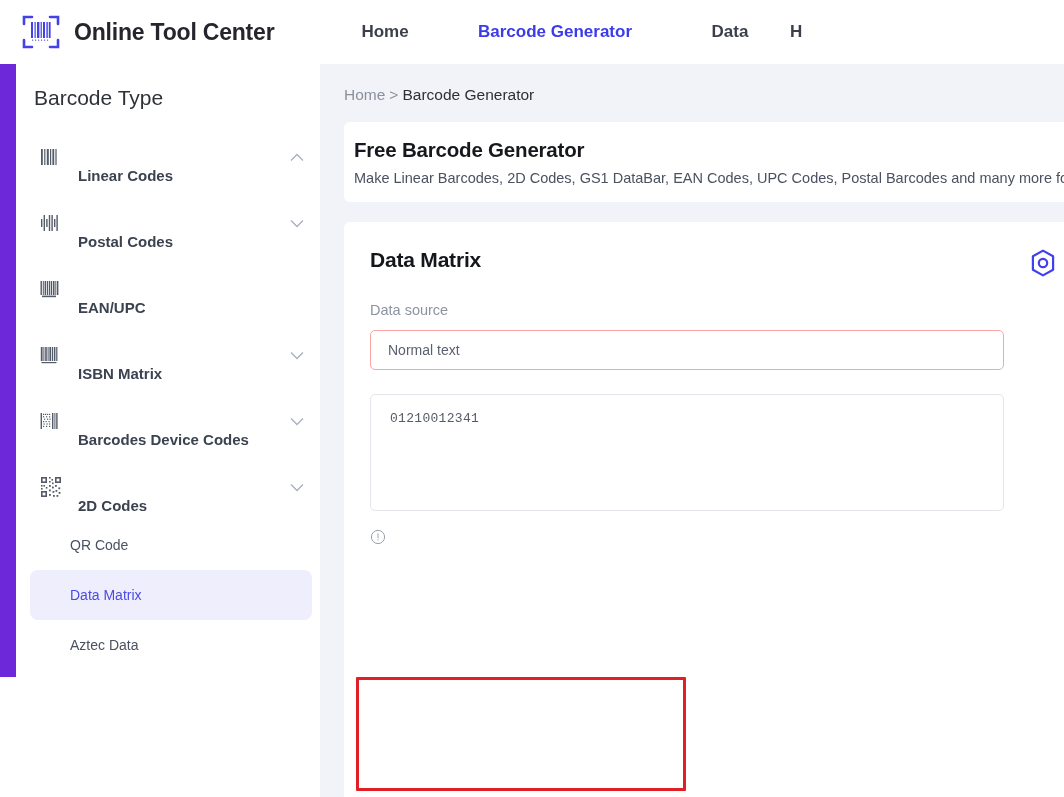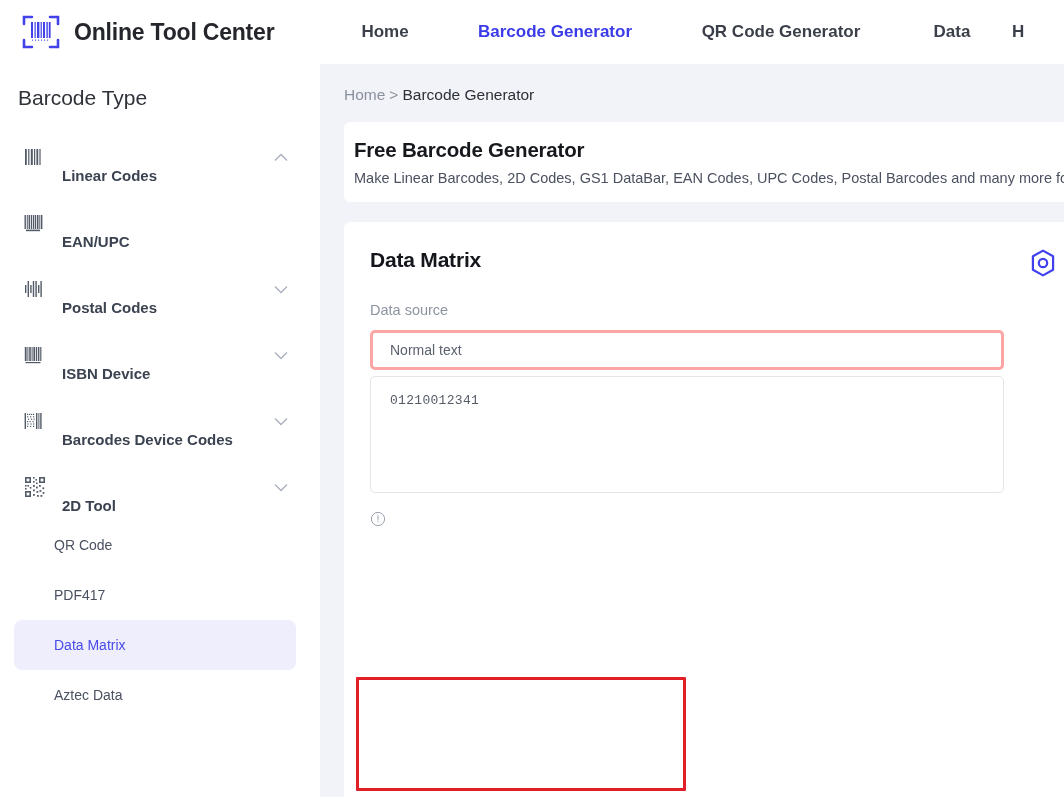--- a/index.html
+++ b/index.html
@@ -29,21 +29,21 @@
   }
   .navlink.active { color:#3b3bea; }
   .nav-home { width:110px; text-align:center; }
   .nav-bg { width:230px; text-align:center; }
   .nav-qr { width:222px; text-align:center; }
   .nav-blog { width:120px; text-align:center; }
   .nav-clip { width:30px; overflow:hidden; }
 
   
   .sidebar {
-    position:absolute; left:0; top:64px; width:320px; height:733px;
+    position:absolute; left:16px; top:64px; width:320px; height:733px;
     background:#ffffff;
   }
   .sb-title {
     font-size:21px; color:#2f3239; margin:22px 0 0 18px; font-weight:400;
   }
   .sb-list { margin-top:14px; }
   .sb-cat {
     display:flex; align-items:center; height:66px; padding-left:22px; cursor:pointer;
   }
   .sb-cat-icon { width:26px; height:24px; flex:0 0 auto; display:flex; align-items:center; justify-content:center; }
@@ -82,26 +82,26 @@
     margin:20px 0 0 24px; background:#ffffff; border-radius:6px;
     width:760px; height:580px; padding:26px 26px 0 26px; position:relative;
   }
   .card-head { display:flex; align-items:flex-start; justify-content:space-between; }
   .card-title { font-size:21px; font-weight:bold; color:#14161b; letter-spacing:-0.2px; }
   .settings-btn { width:30px; height:30px; margin-right:20px; cursor:pointer; }
 
   .field-label { font-size:14.5px; color:#8d93a1; margin-top:24px; }
 
   .select-box {
-    margin-top:12px; width:634px; height:40px; border:3px solid #fca5a5;
+    margin-top:12px; width:634px; height:40px; border:1px solid #fca5a5;
     border-radius:5px; display:flex; align-items:center; padding-left:17px;
     font-size:14px; color:#5b616e; background:#fff; cursor:pointer;
   }
   .textarea-box {
-    margin-top:6px; width:634px; height:117px; border:1px solid #e3e5ea;
+    margin-top:24px; width:634px; height:117px; border:1px solid #e3e5ea;
     border-radius:5px; padding:13px 16px 0 19px; background:#fff; cursor:text;
   }
   .textarea-box .val {
     font-family:"Liberation Mono", monospace; font-size:13px; color:#555b67;
     letter-spacing:0.3px;
   }
   .warn-row { margin-top:18px; }
   .warn-icon { width:16px; height:16px; display:block; }
 
   
@@ -140,21 +140,20 @@
             <rect x="24" y="28.6" width="1.1" height="1.1"></rect>
             <rect x="27" y="28.6" width="1.1" height="1.1"></rect>
           </g>
         </svg>
       </span>
       <span class="brand-name">Online Tool Center</span>
     </div>
     <div class="navlinks">
       <div class="navlink nav-home">Home</div>
       <div class="navlink nav-bg active">Barcode Generator</div>
-      <div class="navlink nav-qr">QR Code Generator</div>
       <div class="navlink nav-blog">Data</div>
       <div class="navlink nav-clip">H</div>
     </div>
   </div>
 
   <div class="sidebar">
     <div class="sb-title">Barcode Type</div>
     <div class="sb-list">
 
       <div class="sb-cat">
@@ -167,20 +166,42 @@
                 <rect x="11" y="2" width="1.2" height="16"></rect>
             <rect x="13.4" y="2" width="1.8" height="16"></rect>
                 <rect x="16.4" y="2" width="1.2" height="16"></rect>
           </g>
             </svg>
         </span>
         <span class="sb-cat-label">Linear Codes</span>
         <span class="chev">
           <svg width="14" height="9" viewBox="0 0 14 9">
               <path d="M1 7.5 L7 1.5 L13 7.5" fill="none" stroke="#a9b0bd" stroke-width="1.3"></path>
+            </svg>
+        </span>
+      </div>
+
+      <div class="sb-cat">
+        <span class="sb-cat-icon">
+          <svg width="24" height="20" viewBox="0 0 24 20">
+              <g fill="#545b68">
+            <rect x="2" y="6" width="1.4" height="8"></rect>
+                <rect x="4.6" y="2" width="1.4" height="16"></rect>
+            <rect x="7.2" y="6" width="1.4" height="8"></rect>
+                <rect x="9.8" y="2" width="1.4" height="16"></rect>
+            <rect x="12.4" y="2" width="1.4" height="16"></rect>
+                <rect x="15" y="6" width="1.4" height="8"></rect>
+            <rect x="17.4" y="2" width="1.4" height="16"></rect>
+          </g>
+            </svg>
+        </span>
+        <span class="sb-cat-label">Postal Codes</span>
+        <span class="chev">
+          <svg width="14" height="9" viewBox="0 0 14 9">
+              <path d="M1 1.5 L7 7.5 L13 1.5" fill="none" stroke="#a9b0bd" stroke-width="1.3"></path>
             </svg>
         </span>
       </div>
 
       <div class="sb-cat">
         <span class="sb-cat-icon">
           <svg width="24" height="20" viewBox="0 0 24 20">
               <g fill="#545b68">
             <rect x="1.5" y="2" width="1.4" height="14"></rect>
                 <rect x="3.8" y="2" width="1" height="14"></rect>
@@ -196,55 +217,33 @@
             </svg>
         </span>
         <span class="sb-cat-label">EAN/UPC</span>
         <span class="chev"></span>
       </div>
 
       <div class="sb-cat">
         <span class="sb-cat-icon">
           <svg width="24" height="20" viewBox="0 0 24 20">
               <g fill="#545b68">
-            <rect x="2" y="6" width="1.4" height="8"></rect>
-                <rect x="4.6" y="2" width="1.4" height="16"></rect>
-            <rect x="7.2" y="6" width="1.4" height="8"></rect>
-                <rect x="9.8" y="2" width="1.4" height="16"></rect>
-            <rect x="12.4" y="2" width="1.4" height="16"></rect>
-                <rect x="15" y="6" width="1.4" height="8"></rect>
-            <rect x="17.4" y="2" width="1.4" height="16"></rect>
-          </g>
-            </svg>
-        </span>
-        <span class="sb-cat-label">Postal Codes</span>
-        <span class="chev">
-          <svg width="14" height="9" viewBox="0 0 14 9">
-              <path d="M1 1.5 L7 7.5 L13 1.5" fill="none" stroke="#a9b0bd" stroke-width="1.3"></path>
-            </svg>
-        </span>
-      </div>
-
-      <div class="sb-cat">
-        <span class="sb-cat-icon">
-          <svg width="24" height="20" viewBox="0 0 24 20">
-              <g fill="#545b68">
             <rect x="1.8" y="2" width="1.8" height="14"></rect>
                 <rect x="4.4" y="2" width="1" height="14"></rect>
             <rect x="6.2" y="2" width="1.6" height="14"></rect>
                 <rect x="8.6" y="2" width="1" height="14"></rect>
             <rect x="10.4" y="2" width="1.8" height="14"></rect>
                 <rect x="13" y="2" width="1" height="14"></rect>
             <rect x="14.8" y="2" width="1.6" height="14"></rect>
                 <rect x="17.2" y="2" width="1.2" height="14"></rect>
             <rect x="2.5" y="17" width="15" height="1.2"></rect>
           </g>
             </svg>
         </span>
-        <span class="sb-cat-label">ISBN Device</span>
+        <span class="sb-cat-label">ISBN Matrix</span>
         <span class="chev">
           <svg width="14" height="9" viewBox="0 0 14 9">
               <path d="M1 1.5 L7 7.5 L13 1.5" fill="none" stroke="#a9b0bd" stroke-width="1.3"></path>
             </svg>
         </span>
       </div>
 
 
       <div class="sb-cat">
         <span class="sb-cat-icon">
@@ -309,31 +308,30 @@
             <rect x="9" y="13.5" width="1.8" height="1.8"></rect>
                 <rect x="12.5" y="15" width="1.8" height="1.8"></rect>
             <rect x="15.5" y="14" width="1.8" height="1.8"></rect>
                 <rect x="18.6" y="16" width="1.8" height="1.8"></rect>
             <rect x="9" y="18" width="1.8" height="1.8"></rect>
                 <rect x="13" y="19" width="1.8" height="1.8"></rect>
             <rect x="16.5" y="19" width="1.8" height="1.8"></rect>
           </g>
             </svg>
         </span>
-        <span class="sb-cat-label">2D Tool</span>
+        <span class="sb-cat-label">2D Codes</span>
         <span class="chev">
           <svg width="14" height="9" viewBox="0 0 14 9">
               <path d="M1 1.5 L7 7.5 L13 1.5" fill="none" stroke="#a9b0bd" stroke-width="1.3"></path>
             </svg>
         </span>
       </div>
 
       <div class="sb-sub">
         <div class="sb-subitem">QR Code</div>
-        <div class="sb-subitem">PDF417</div>
         <div class="sb-subitem active">Data Matrix</div>
         <div class="sb-subitem">Aztec Data</div>
       </div>
     </div>
   </div>
 
   <div class="content">
 
     <div class="crumb">
       <span class="c-home">Home</span><span class="c-sep">&gt;</span><span>Barcode Generator</span>

